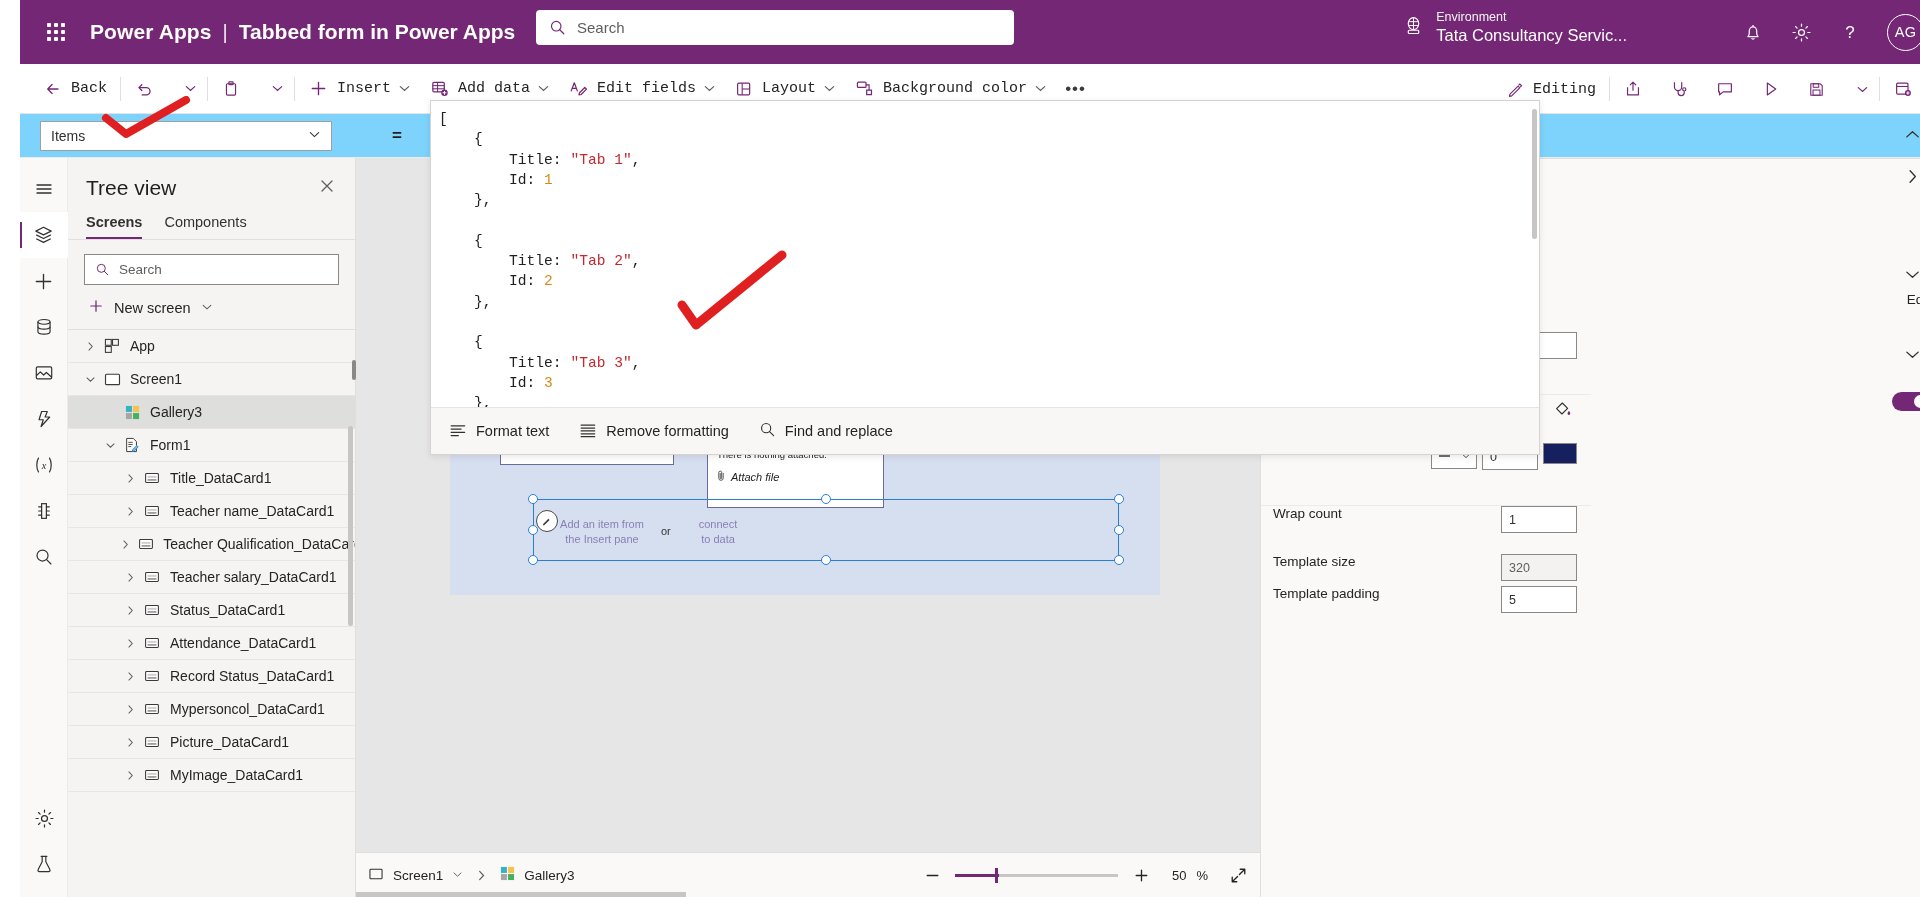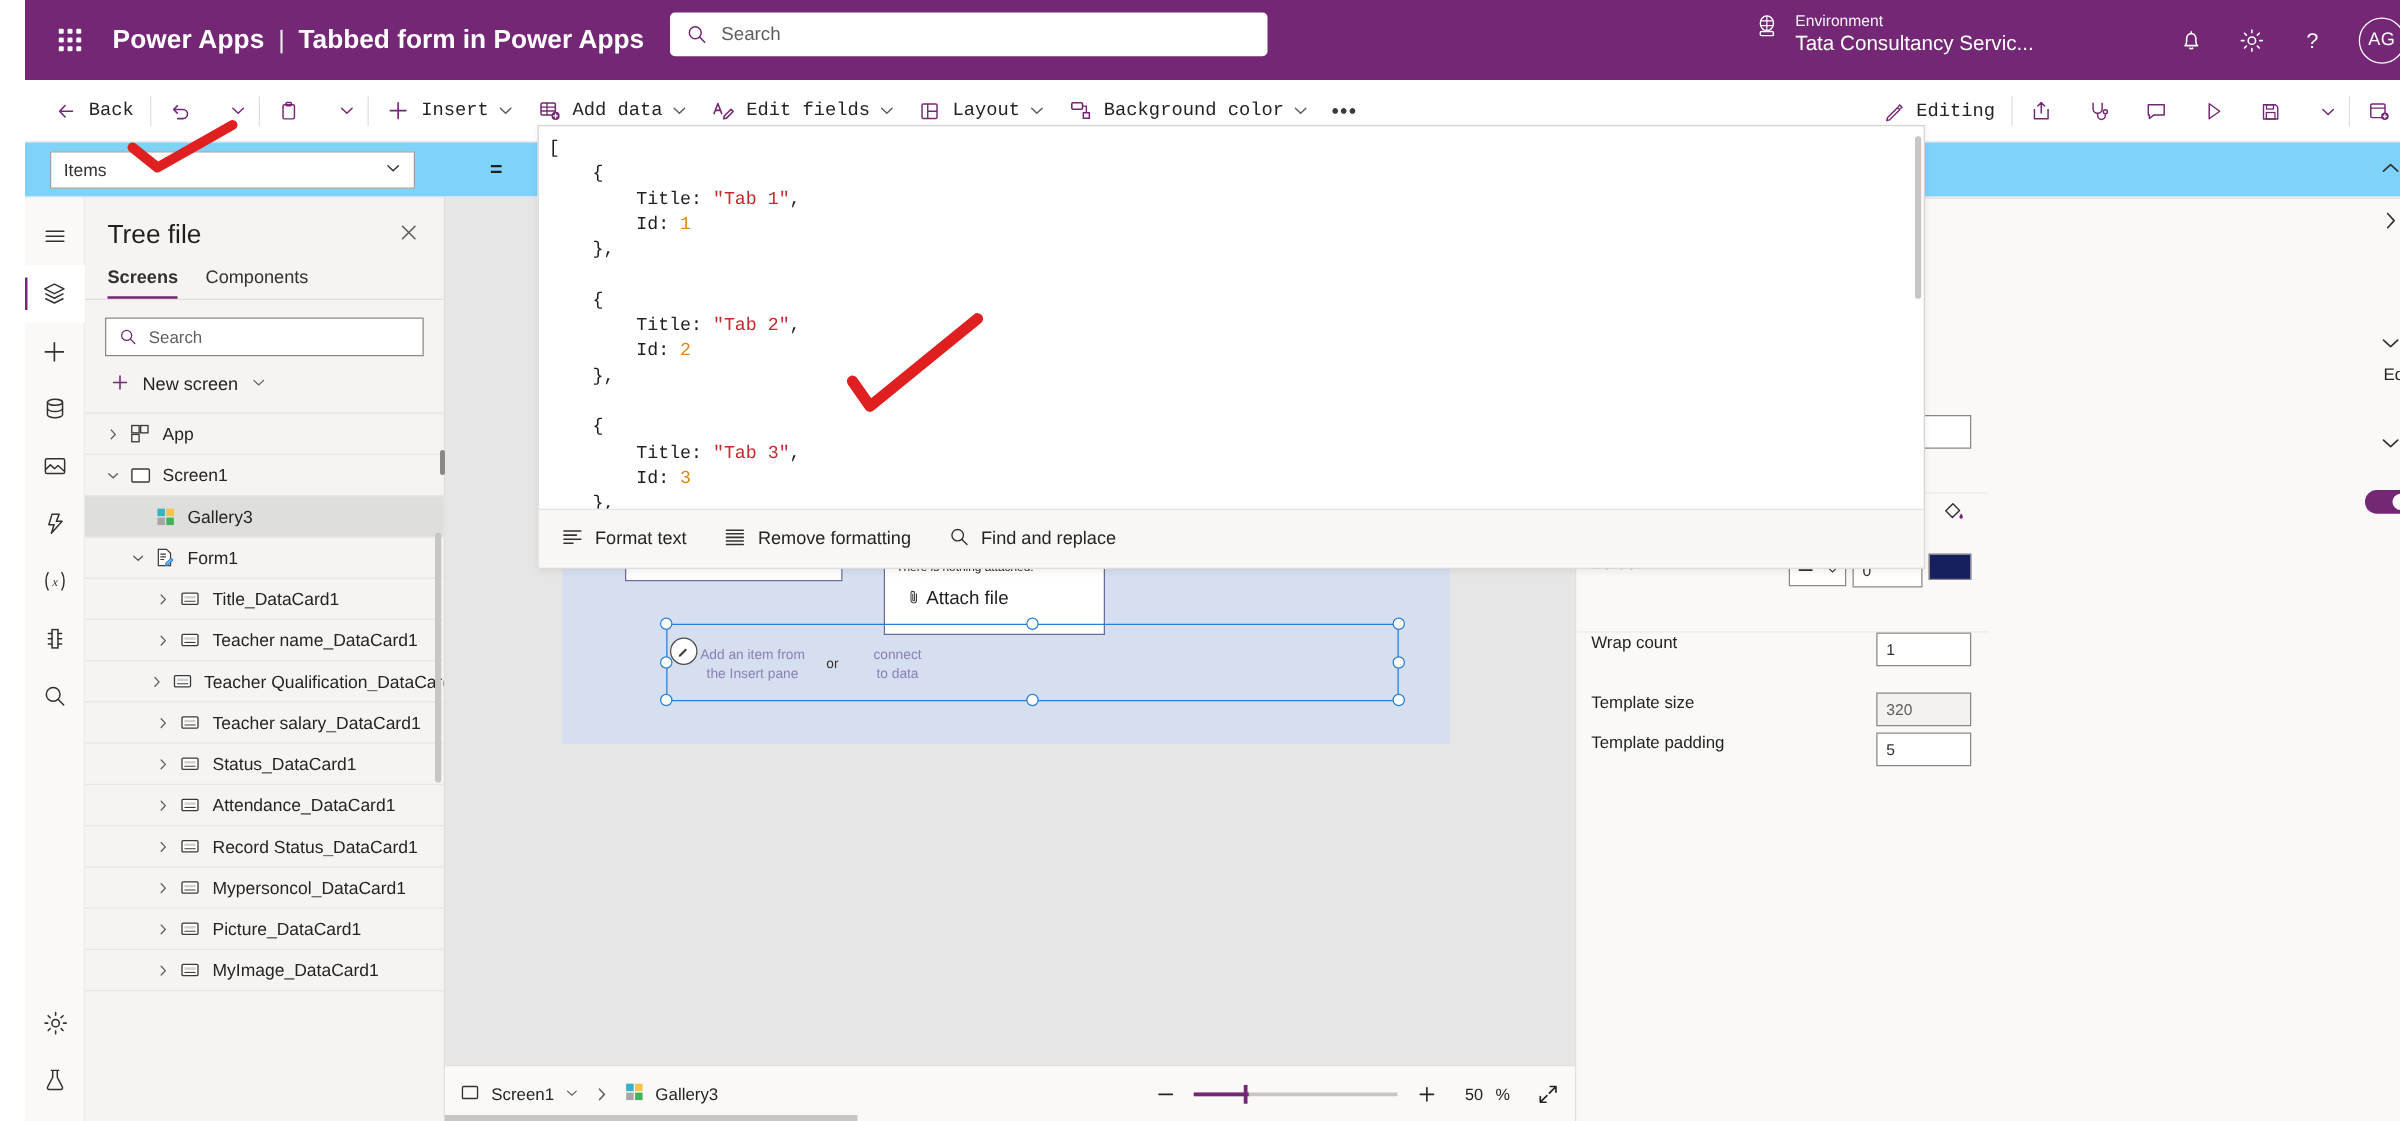--- a/index.html
+++ b/index.html
@@ -22,21 +22,21 @@
   .brandwrap { display:flex; align-items:center; margin-left:12px; color:#fff; }
   .brand { font-size:21px; font-weight:700; letter-spacing:.1px; }
   .brand-sep { margin:0 11px; font-size:20px; font-weight:400; opacity:.9; }
   .apptitle { font-size:21px; font-weight:700; }
   .searchbox {
     position:absolute; left:516px; top:10px; width:478px; height:35px;
     background:#fff; border-radius:4px; display:flex; align-items:center; padding:0 13px;
   }
   .searchbox .ph { font-size:15px; color:#605e5c; margin-left:11px; }
   .env {
-    position:absolute; right:313px; top:10px; display:flex; align-items:flex-start; color:#fff;
+    position:absolute; right:313px; top:10px; display:flex; align-items:center; color:#fff;
   }
   .env-ico { margin-right:12px; }
   .env-label { font-size:12.5px; line-height:15px; opacity:.95; }
   .env-name { font-size:16.5px; line-height:20px; }
   .topicons { position:absolute; right:16px; top:0; height:64px; display:flex; align-items:center; gap:26px; }
   .topicons .ti { cursor:pointer; display:flex; align-items:center; justify-content:center; }
   .avatar {
     width:37px; height:37px; border-radius:50%; border:1.3px solid #fff;
     display:flex; align-items:center; justify-content:center;
     color:#fff; font-size:14.5px; letter-spacing:.4px;
@@ -113,21 +113,21 @@
   .canvasarea {
     position:absolute; left:336px; top:158px; width:904px; height:739px; background:#e6e6e6;
   }
   .screenbox {
     position:absolute; left:94px; top:265px; width:710px; height:172px; background:#d6dff0;
   }
   .flabel { position:absolute; font-size:10px; color:#3b3a75; }
   .finput { position:absolute; background:#fff; border:1px solid #6a6a9c; }
   .attachbox { position:absolute; background:#fff; border:1px solid #6a6a9c; }
   .attachbox .l1 { font-size:9.5px; color:#201f1e; padding:8px 9px 0 9px; }
-  .attachbox .l2 { font-size:15px; color:#201f1e; padding:10px 19px; display:flex; align-items:center; gap:5px; }
+  .attachbox .l2 { font-size:11px; color:#201f1e; padding:10px 9px; display:flex; align-items:center; gap:5px;font-style:italic; }
   .galsel { position:absolute; border:1.4px solid #2a7fd4; }
   .hdl { position:absolute; width:10px; height:10px; border-radius:50%; background:#fff; border:1.5px solid #2a7fd4; }
   .galtext { position:absolute; font-size:11px; color:#8a7fb5; line-height:15px; }
   .pencilbadge {
     position:absolute; width:22px; height:22px; border-radius:50%;
     background:#fff; border:1.4px solid #4a4a4a; display:flex; align-items:center; justify-content:center;
   }
 
   
   .fxeditor {
@@ -538,21 +538,21 @@
         <svg width="22" height="22" viewBox="0 0 24 24">
             <path d="M10 3.6v6L5.6 18a1.5 1.5 0 0 0 1.3 2.3h10.2A1.5 1.5 0 0 0 18.4 18L14 9.6v-6" fill="none" stroke="#323130" stroke-width="1.3" stroke-linejoin="round"></path>
             <line x1="8.8" y1="3.6" x2="15.2" y2="3.6" stroke="#323130" stroke-width="1.3" stroke-linecap="round"></line>
           </svg>
       </div>
     </div>
   </div>
 
   <div class="tree">
     <div class="tree-head">
-      <span class="tree-title">Tree file</span>
+      <span class="tree-title">Tree view</span>
       <span class="tree-close">
         <svg width="16" height="16" viewBox="0 0 16 16">
             <path d="M3 3l10 10M13 3L3 13" stroke="#605e5c" stroke-width="1.3" stroke-linecap="round"></path>
           </svg>
       </span>
     </div>
     <div class="tree-tabs">
       <div class="tree-tab sel">Screens</div>
       <div class="tree-tab">Components</div>
     </div>

